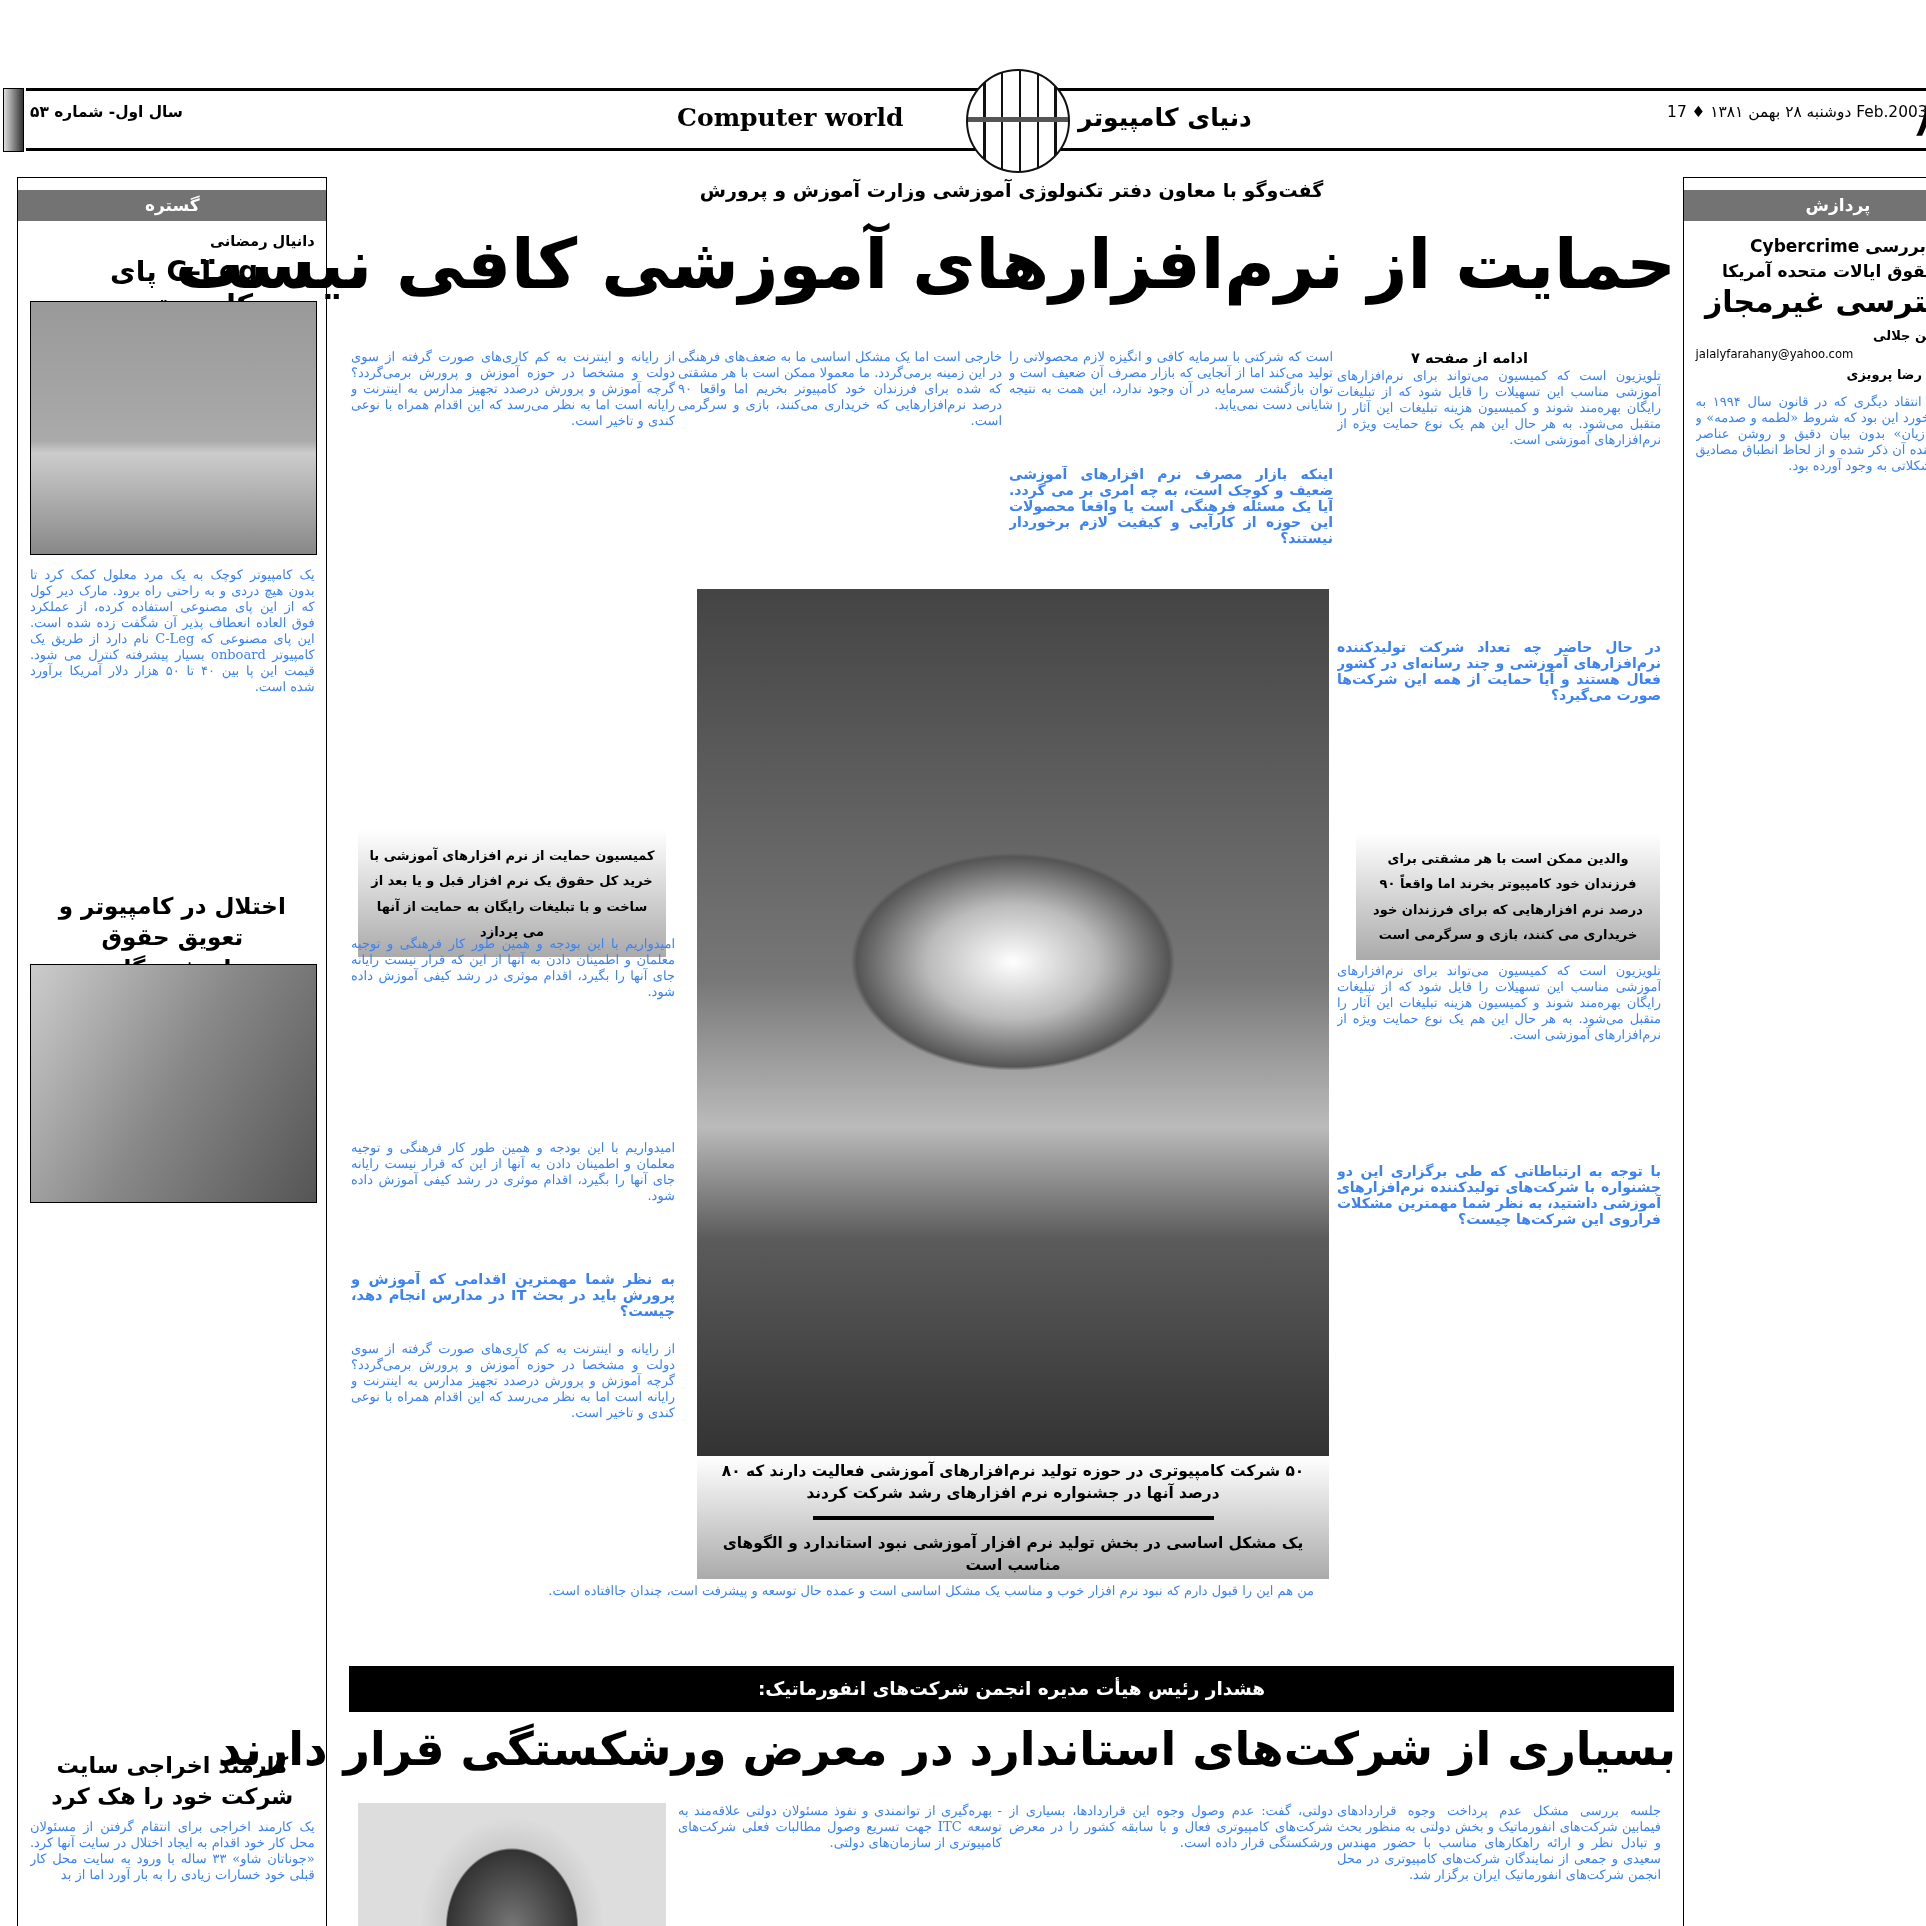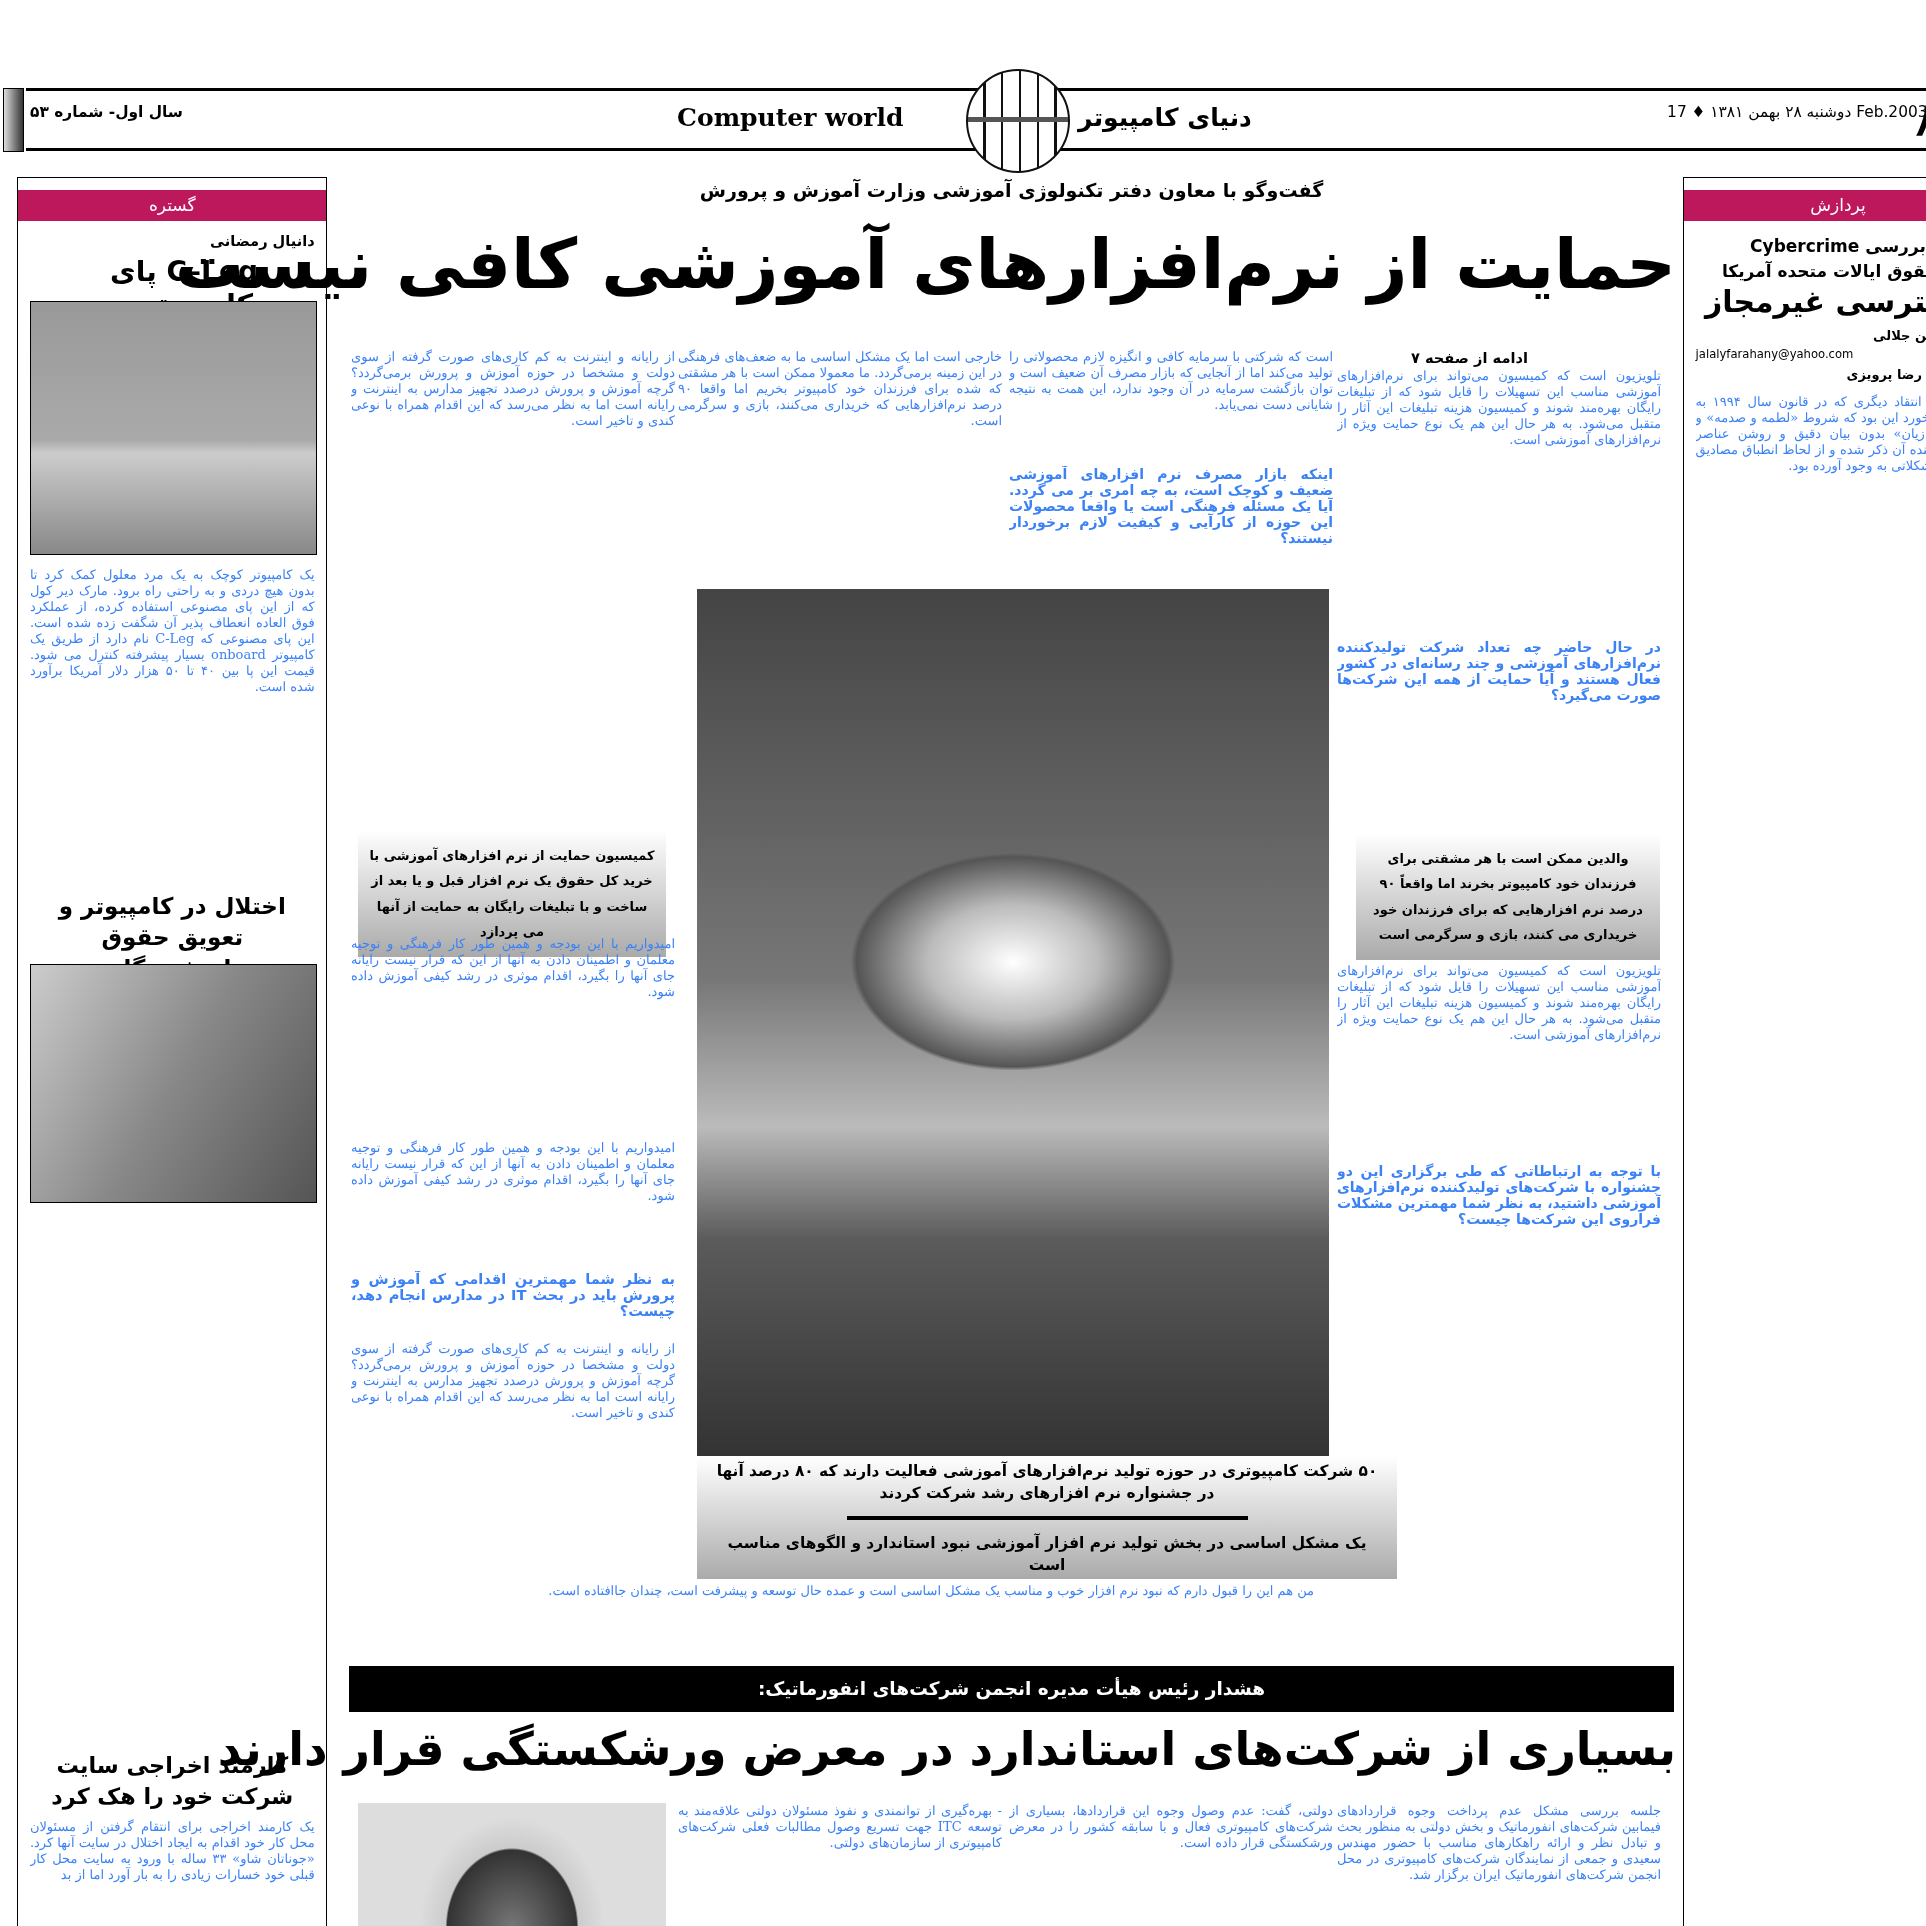--- a/index.html
+++ b/index.html
@@ -10,21 +10,21 @@
   #masthead{left:3.1px;top:88px;width:1930px;height:64px;}
   .mast-bar{position:absolute;left:23px;width:1907px;height:3.1px;background:#000;}
   .mast-logo{position:absolute;left:0;top:0;width:21px;height:64px;border:1.2px solid #000;box-sizing:border-box;background:linear-gradient(90deg,#ddd,#333);}
   .mast-text{position:absolute;top:15.4px;font-size:25px;font-weight:bold;white-space:nowrap;}
   .globe{position:absolute;left:963px;top:-19px;width:100px;height:100px;border-radius:50%;border:2.3px solid #111;background:
     repeating-linear-gradient(90deg,transparent 0 15.4px,#111 15.4px 17.7px),#fff;}
   .globe::after{content:"";position:absolute;left:0;right:0;top:46px;height:5.4px;background:#555;}
   .page-num{position:absolute;right:-7.7px;top:3.9px;font-size:46px;font-weight:bold;font-family:"DejaVu Serif",serif;}
   
   .sidebox{position:absolute;border:1.9px solid #000;box-sizing:border-box;background:#fff;}
-  .side-banner{position:absolute;left:0;right:0;top:11.6px;height:31px;background:#be185d;color:#fff;text-align:center;font-size:17px;font-weight:normal;line-height:31px;overflow:hidden;}
+  .side-banner{position:absolute;left:0;right:0;top:11.6px;height:31px;background:#737373;color:#fff;text-align:center;font-size:17px;font-weight:bold;line-height:31px;overflow:hidden;}
   .side-banner .swoosh{position:absolute;left:7.7px;right:7.7px;top:17.3px;height:27px;border-bottom:3.9px solid #fff;border-radius:0 0 60% 60%;}
   .col-text{font-family:"DejaVu Serif",serif;font-size:13px;line-height:16px;color:#3b82f6;}
   .bold-q{font-weight:bold;font-family:"DejaVu Sans",sans-serif;}
   .photo{position:absolute;border:1.9px solid #000;box-sizing:border-box;}
   .pullbox{position:absolute;background:linear-gradient(180deg,#fff 0%,#ccc 60%,#aaa 100%);text-align:center;font-weight:bold;font-size:13px;line-height:25.4px;display:flex;align-items:center;justify-content:center;direction:rtl;padding:7.7px;box-sizing:border-box;margin-top:36px;}
   .headline{position:absolute;text-align:center;font-weight:bold;direction:rtl;white-space:nowrap;}
   .rule{position:absolute;background:#000;}
 </style>
 </head>
 <body>
@@ -82,21 +82,21 @@
 <div class="abs rtl col-text" style="left:351px;width:324px;top:349px;height:443px;overflow:hidden;">از رایانه و اینترنت به کم کاری‌های صورت گرفته از سوی دولت و مشخصا در حوزه آموزش و پرورش برمی‌گردد؟ گرچه آموزش و پرورش درصدد تجهیز مدارس به اینترنت و رایانه است اما به نظر می‌رسد که این اقدام همراه با نوعی کندی و تاخیر است.</div>
 <div class="pullbox" style="left:358px;top:794px;width:308px;height:127px;">کمیسیون حمایت از نرم افزارهای آموزشی با خرید کل حقوق یک نرم افزار قبل و یا بعد از ساخت و با تبلیغات رایگان به حمایت از آنها می پردازد</div>
 <div class="abs rtl col-text" style="left:351px;width:324px;top:936px;height:216px;overflow:hidden;">امیدواریم با این بودجه و همین طور کار فرهنگی و توجیه معلمان و اطمینان دادن به آنها از این که قرار نیست رایانه جای آنها را بگیرد، اقدام موثری در رشد کیفی آموزش داده شود.</div>
 <div class="abs rtl col-text" style="left:351px;width:324px;top:1140px;height:146px;overflow:hidden;">امیدواریم با این بودجه و همین طور کار فرهنگی و توجیه معلمان و اطمینان دادن به آنها از این که قرار نیست رایانه جای آنها را بگیرد، اقدام موثری در رشد کیفی آموزش داده شود.</div>
 <div class="abs rtl col-text bold-q" style="left:351px;width:324px;top:1271px;height:65px;overflow:hidden;font-size:14.6px;">به نظر شما مهمترین اقدامی که آموزش و پرورش باید در بحث IT در مدارس انجام دهد، چیست؟</div>
 <div class="abs rtl col-text" style="left:351px;width:324px;top:1341px;height:289px;overflow:hidden;">از رایانه و اینترنت به کم کاری‌های صورت گرفته از سوی دولت و مشخصا در حوزه آموزش و پرورش برمی‌گردد؟ گرچه آموزش و پرورش درصدد تجهیز مدارس به اینترنت و رایانه است اما به نظر می‌رسد که این اقدام همراه با نوعی کندی و تاخیر است.</div>
 
 <div class="photo" style="left:697px;top:589px;width:632px;height:867px;border:none;background:
   radial-gradient(ellipse 45% 22% at 50% 43%, #fff 0%, #bbb 30%, #555 55%, transparent 57%),
   linear-gradient(180deg,#444 0%,#777 45%,#bbb 62%,#5b5b5b 75%,#333 100%);"></div>
-<div class="abs" style="left:697px;top:1456px;width:700px;height:123px;background:linear-gradient(180deg,#fff,#aaa);text-align:center;direction:rtl;font-weight:bold;font-size:15.4px;line-height:22.3px;">
+<div class="abs" style="left:697px;top:1456px;width:632px;height:123px;background:linear-gradient(180deg,#fff,#aaa);text-align:center;direction:rtl;font-weight:bold;font-size:15.4px;line-height:22.3px;">
   <div style="padding:3.9px 15.4px 0;">۵۰ شرکت کامپیوتری در حوزه تولید نرم‌افزارهای آموزشی فعالیت دارند که ۸۰ درصد آنها در جشنواره نرم افزارهای رشد شرکت کردند</div>
   <div class="rule" style="position:relative;height:3.9px;width:401px;margin:11.6px auto;"></div>
   <div style="padding:0 15px;">یک مشکل اساسی در بخش تولید نرم افزار آموزشی نبود استاندارد و الگوهای مناسب است</div>
 </div>
 <div class="abs rtl col-text" style="left:351px;width:963px;top:1583px;height:58px;overflow:hidden;">من هم این را قبول دارم که نبود نرم افزار خوب و مناسب یک مشکل اساسی است و عمده حال توسعه و پیشرفت است، چندان جاافتاده است.</div>
 
 <div class="abs" style="left:349px;top:1666px;width:1325px;height:46px;background:#000;color:#fff;text-align:center;font-size:18.5px;font-weight:bold;line-height:46px;direction:rtl;">هشدار رئیس هیأت مدیره انجمن شرکت‌های انفورماتیک:</div>
 <div class="headline" style="left:347px;width:1329px;top:1722px;font-size:46px;">بسیاری از شرکت‌های استاندارد در معرض ورشکستگی قرار دارند</div>
 <div class="abs rtl col-text" style="left:1337px;width:324px;top:1803px;height:501px;overflow:hidden;">جلسه بررسی مشکل عدم پرداخت وجوه قراردادهای فیمابین شرکت‌های انفورماتیک و بخش دولتی به منظور بحث و تبادل نظر و ارائه راهکارهای مناسب با حضور مهندس سعیدی و جمعی از نمایندگان شرکت‌های کامپیوتری در محل انجمن شرکت‌های انفورماتیک ایران برگزار شد.</div>
 <div class="abs rtl col-text" style="left:1009px;width:324px;top:1803px;height:501px;overflow:hidden;">دولتی، گفت: عدم وصول وجوه این قراردادها، بسیاری از شرکت‌های کامپیوتری فعال و با سابقه کشور را در معرض ورشکستگی قرار داده است.</div>

